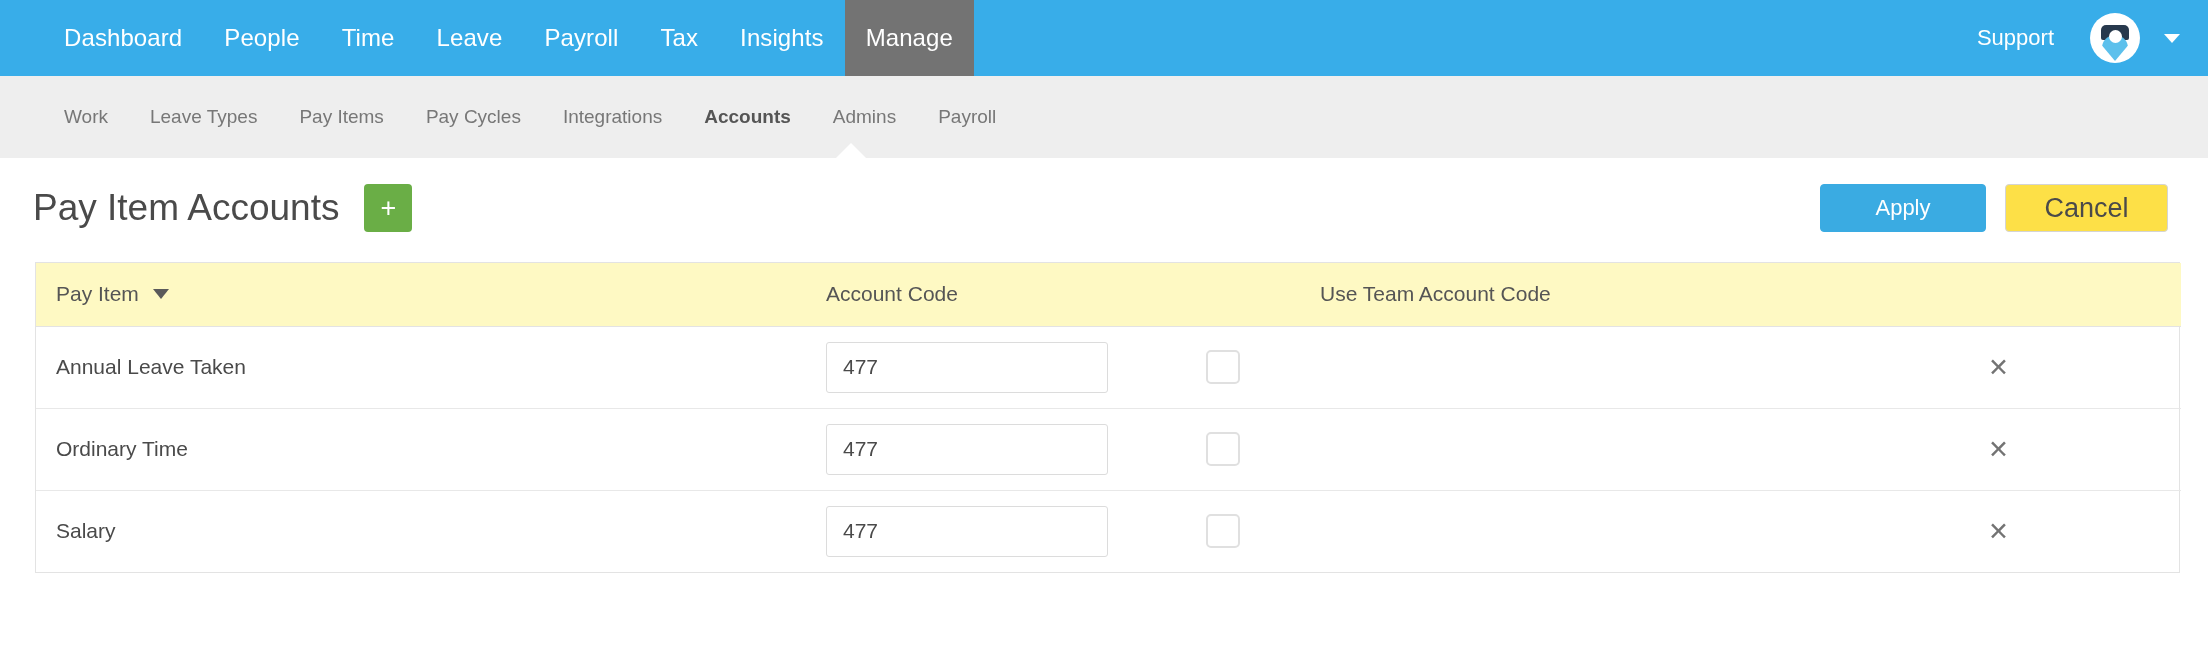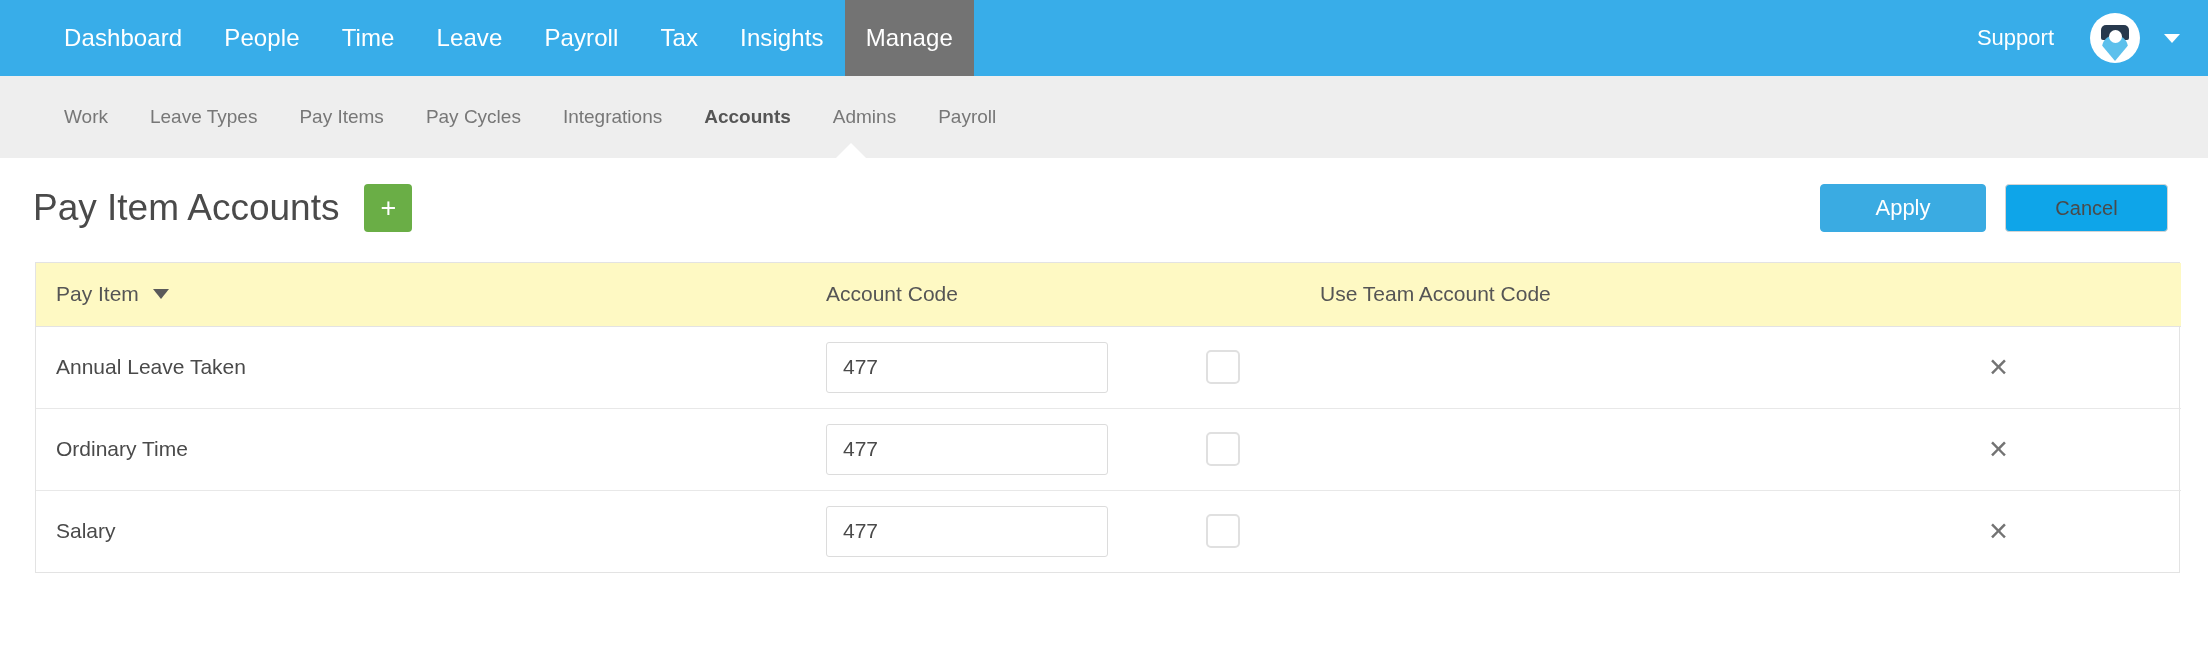--- a/index.html
+++ b/index.html
@@ -172,25 +172,25 @@
     background: #3aabe2;
     border: 1px solid #3aabe2;
     border-radius: 4px;
     color: #ffffff;
     font-size: 22px;
     cursor: pointer;
   }
   .btn-cancel {
     width: 163px;
     height: 48px;
-    background: #0ea5e9;
+    background: #fde047;
     border: 1px solid #d4d4d4;
     border-radius: 4px;
     color: #4a4a4a;
-    font-size: 20px;
+    font-size: 27px;
     cursor: pointer;
   }
 
   
   .table-wrap {
     margin: 4px 28px 0 35px;
     border: 1px solid #e3e3e3;
     border-bottom: 1px solid #e3e3e3;
   }
   table.grid {

